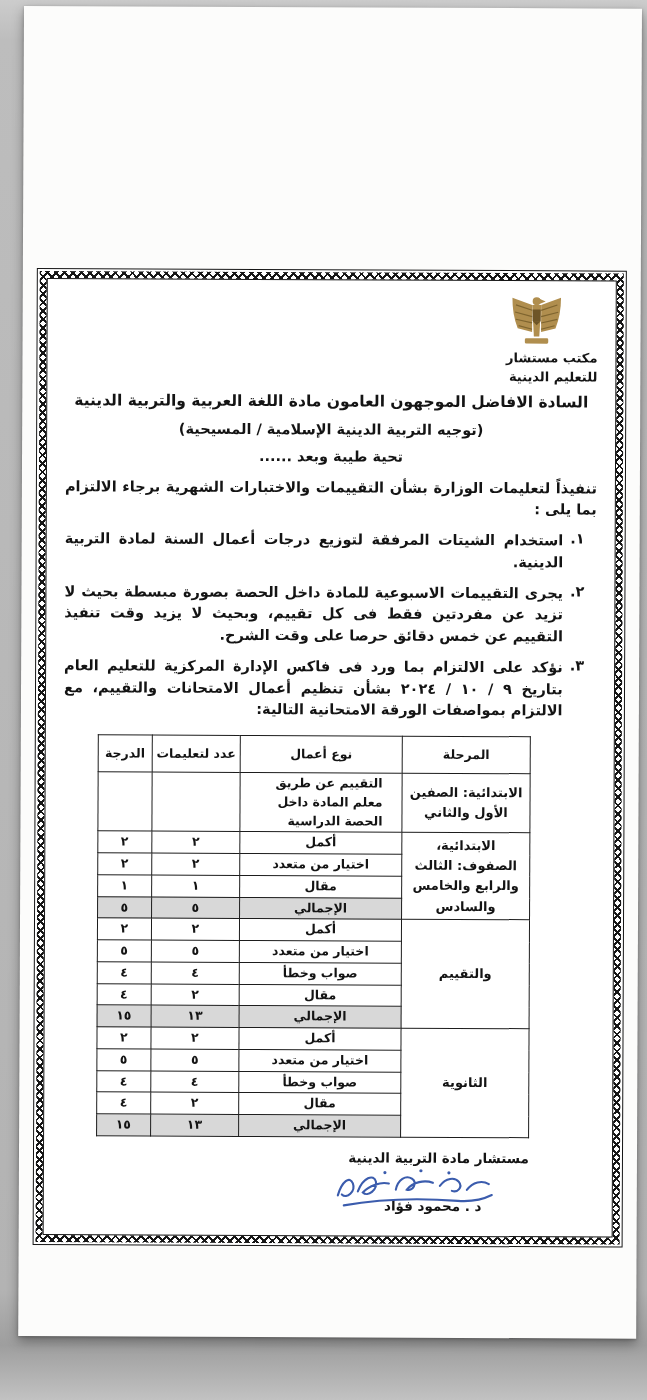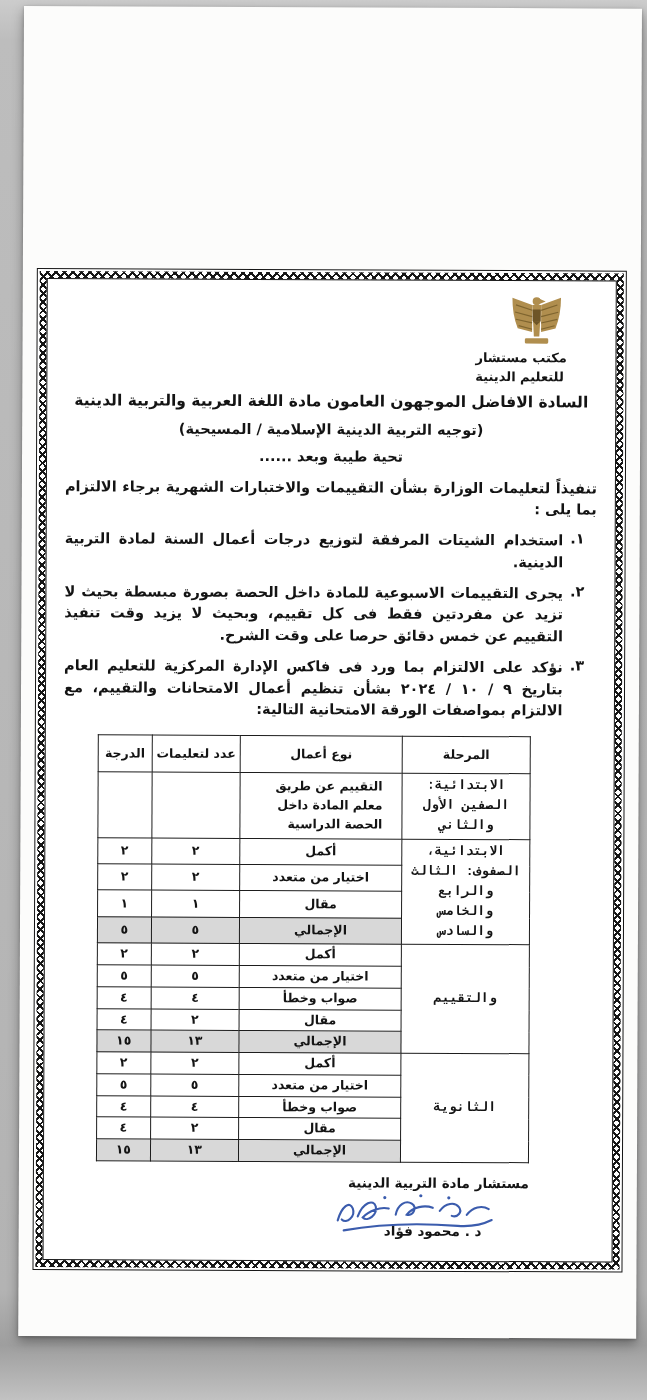--- a/index.html
+++ b/index.html
@@ -33,41 +33,41 @@
       repeating-linear-gradient(-45deg, #161616 0 2px, transparent 2px 6px);
   }
   .doc-inner {
     border:1.5px solid #161616;
     background:#fff;
     padding:12px 18px 22px 18px;
     direction:rtl;
     color:#141414;
   }
   
-  .letterhead { width:122px; text-align:left; }
+  .letterhead { width:122px; text-align:right; }
   .emblem { display:block; margin:0 auto 2px auto; }
   .office-line { font-size:13px; font-weight:800; line-height:1.45; }
   
   .title    { text-align:center; font-weight:800; font-size:15.5px; margin-top:6px; }
   .subtitle { text-align:center; font-weight:800; font-size:14.5px; margin-top:11px; }
   .greeting { text-align:center; font-weight:800; font-size:14.5px; margin-top:11px; }
   
   .intro { font-size:14.5px; font-weight:700; margin-top:13px; text-align:justify; line-height:1.5; }
   .num-item { display:flex; gap:7px; margin-top:9px; padding-right:12px;
               font-size:14.5px; font-weight:700; }
   .num-item .num { white-space:nowrap; }
   .num-item .itxt { text-align:justify; line-height:1.5; flex:1; }
   
   .spec-table { border-collapse:collapse; margin:14px 65px 0 auto; }
   .spec-table th, .spec-table td {
     border:1.3px solid #1d1d1d; text-align:center; vertical-align:middle;
     font-weight:700; padding:1px 4px; height:20px; font-size:12.5px; line-height:1.5;
   }
   .spec-table th { font-size:12.5px; white-space:nowrap; height:37px; }
-  .spec-table td.stage { font-size:13px; font-weight:800; line-height:1.55; padding:2px 6px;font-family:Liberation Mono, monospace; }
+  .spec-table td.stage { font-size:13px; font-weight:800; line-height:1.55; padding:2px 6px; }
   .spec-table td.qr { text-align:right; padding-right:19px; }
   .spec-table td.total { background:#d8d8d8; font-weight:800; }
   
   .sig-block { position:relative; width:240px; margin:12px 65px 0 auto;
                font-weight:800; font-size:13.5px; }
   .sig-title { text-align:right; }
   .sig-name  { text-align:center; margin-top:32px; padding-left:48px; }
   .sig-scribble { position:absolute; top:6px; right:22px; width:185px; height:58px; }
 </style>
 </head>

